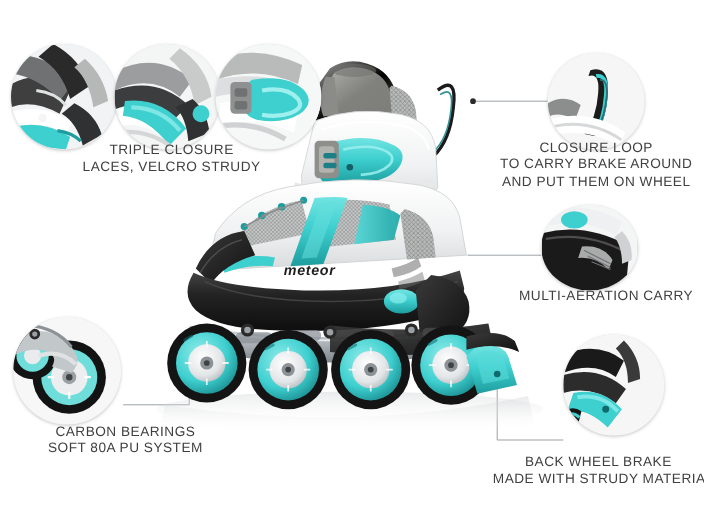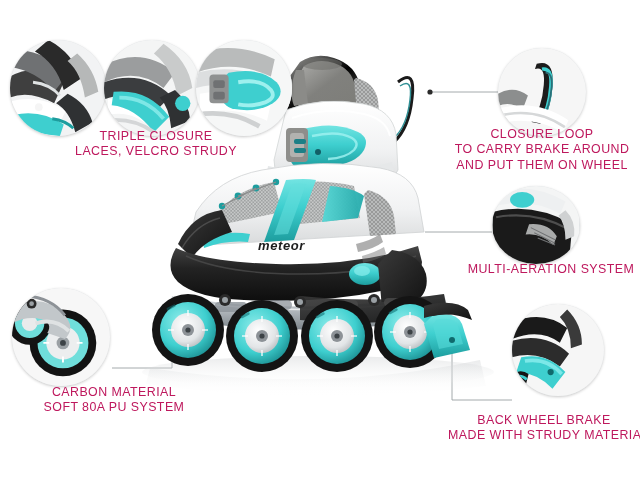--- a/index.html
+++ b/index.html
@@ -7,21 +7,21 @@
     width:640px;height:480px;overflow:hidden;
     background:#ffffff;
     font-family:"Liberation Sans", sans-serif;
     position:relative;
   }
   #stage{position:absolute;inset:0;}
   .layer{position:absolute;inset:0;}
   .callout{
     position:absolute;
     text-align:center;
-    color:#be185d;
+    color:#404040;
     font-size:12.4px;
     line-height:15.4px;
     letter-spacing:.45px;
     white-space:nowrap;
   }
   .callout .ln{display:block;}
   svg{display:block;}
   .inset-ring{
     position:absolute;border-radius:50%;
     background:#fdfdfd;
@@ -368,25 +368,25 @@
     <span class="ln">LACES, VELCRO STRUDY</span>
   </div>
 
   <div class="callout" style="left:444px;top:127px;width:196px;">
     <span class="ln">CLOSURE LOOP</span>
     <span class="ln">TO CARRY BRAKE AROUND</span>
     <span class="ln">AND PUT THEM ON WHEEL</span>
   </div>
 
   <div class="callout" style="left:462px;top:262px;width:178px;">
-    <span class="ln">MULTI-AERATION SYSTEM</span>
+    <span class="ln">MULTI-AERATION CARRY</span>
   </div>
 
   <div class="callout" style="left:0;top:385px;width:228px;">
-    <span class="ln">CARBON MATERIAL</span>
+    <span class="ln">CARBON BEARINGS</span>
     <span class="ln">SOFT 80A PU SYSTEM</span>
   </div>
 
   <div class="callout" style="left:448px;top:413px;width:192px;">
     <span class="ln">BACK WHEEL BRAKE</span>
     <span class="ln">MADE WITH STRUDY MATERIAL</span>
   </div>
 
 </div>
 

